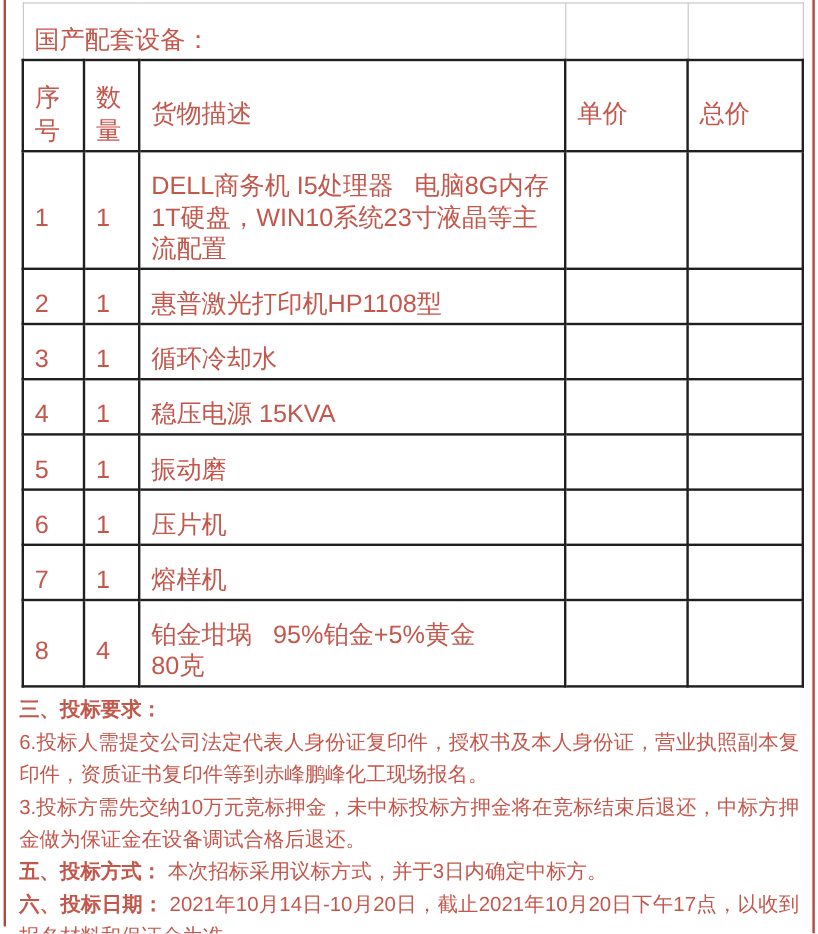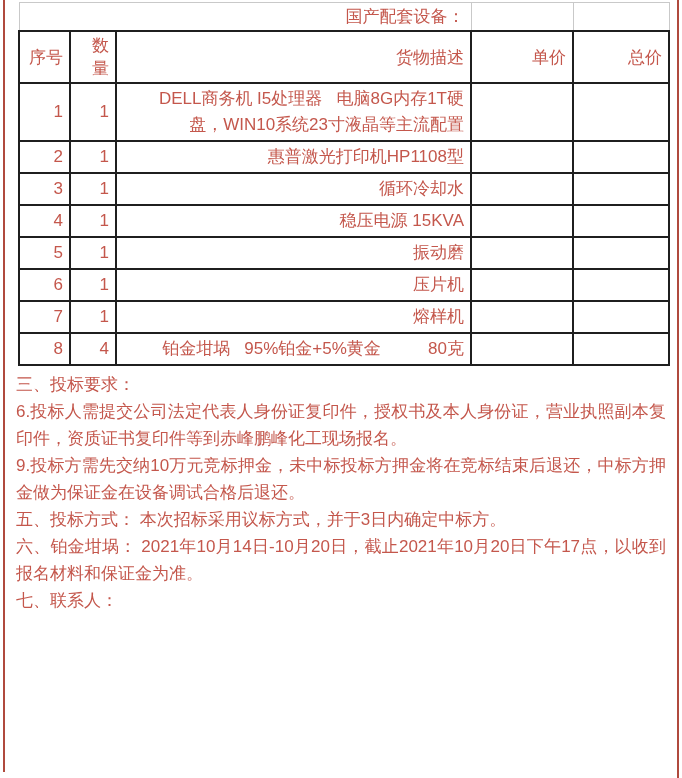--- a/index.html
+++ b/index.html
@@ -23,25 +23,25 @@
   .rule-right{left:677px;height:778px;}
   .content{position:absolute;left:16px;top:2px;width:652px;}
 
   table.equip-table{
     border-collapse:collapse;
     table-layout:fixed;
     width:650px;
     margin-left:2px;
   }
   .equip-table td,.equip-table th{
-    font-size:17px;
+    font-size:21px;
     font-weight:normal;
-    text-align:right;
+    text-align:left;
     vertical-align:middle;
-    padding:2px 6px 2px 9px;
+    padding:16px 6px 2px 9px;
     overflow:hidden;
   }
   .banner-row td{
     border:1px solid var(--light-border);
     height:25px;
   }
   .header-row th{
     border:2px solid var(--table-border);
     height:26px;
   }
@@ -53,21 +53,21 @@
 
   .sections{
     margin-top:5px;
     width:652px;
     font-size:17px;
     line-height:27px;
     text-align:justify;
     padding-right:2px;
   }
   .sections p{margin:0;}
-  .heading{font-weight:normal;}
+  .heading{font-weight:bold;}
 </style>
 </head>
 <body>
 
 <div class="page">
   <div class="rule rule-left"></div>
   <div class="rule rule-right"></div>
 
   <div class="content">
 
@@ -149,20 +149,20 @@
             <td class="desc">铂金坩埚   95%铂金+5%黄金          80克</td>
             <td></td>
             <td></td>
           </tr>
         </tbody>
     </table>
 
     <div class="sections">
         <p><span class="heading">三、投标要求：</span></p>
         <p>6.投标人需提交公司法定代表人身份证复印件，授权书及本人身份证，营业执照副本复印件，资质证书复印件等到赤峰鹏峰化工现场报名。</p>
-        <p>9.投标方需先交纳10万元竞标押金，未中标投标方押金将在竞标结束后退还，中标方押金做为保证金在设备调试合格后退还。</p>
+        <p>3.投标方需先交纳10万元竞标押金，未中标投标方押金将在竞标结束后退还，中标方押金做为保证金在设备调试合格后退还。</p>
         <p><span class="heading">五、投标方式：</span><span> 本次招标采用议标方式，并于3日内确定中标方。</span></p>
-        <p><span class="heading">六、铂金坩埚：</span><span> 2021年10月14日-10月20日，截止2021年10月20日下午17点，以收到报名材料和保证金为准。</span></p>
+        <p><span class="heading">六、投标日期：</span><span> 2021年10月14日-10月20日，截止2021年10月20日下午17点，以收到报名材料和保证金为准。</span></p>
         <p><span class="heading">七、联系人：</span></p>
       </div>
 
   </div>
 </div>
 
 </body></html>

